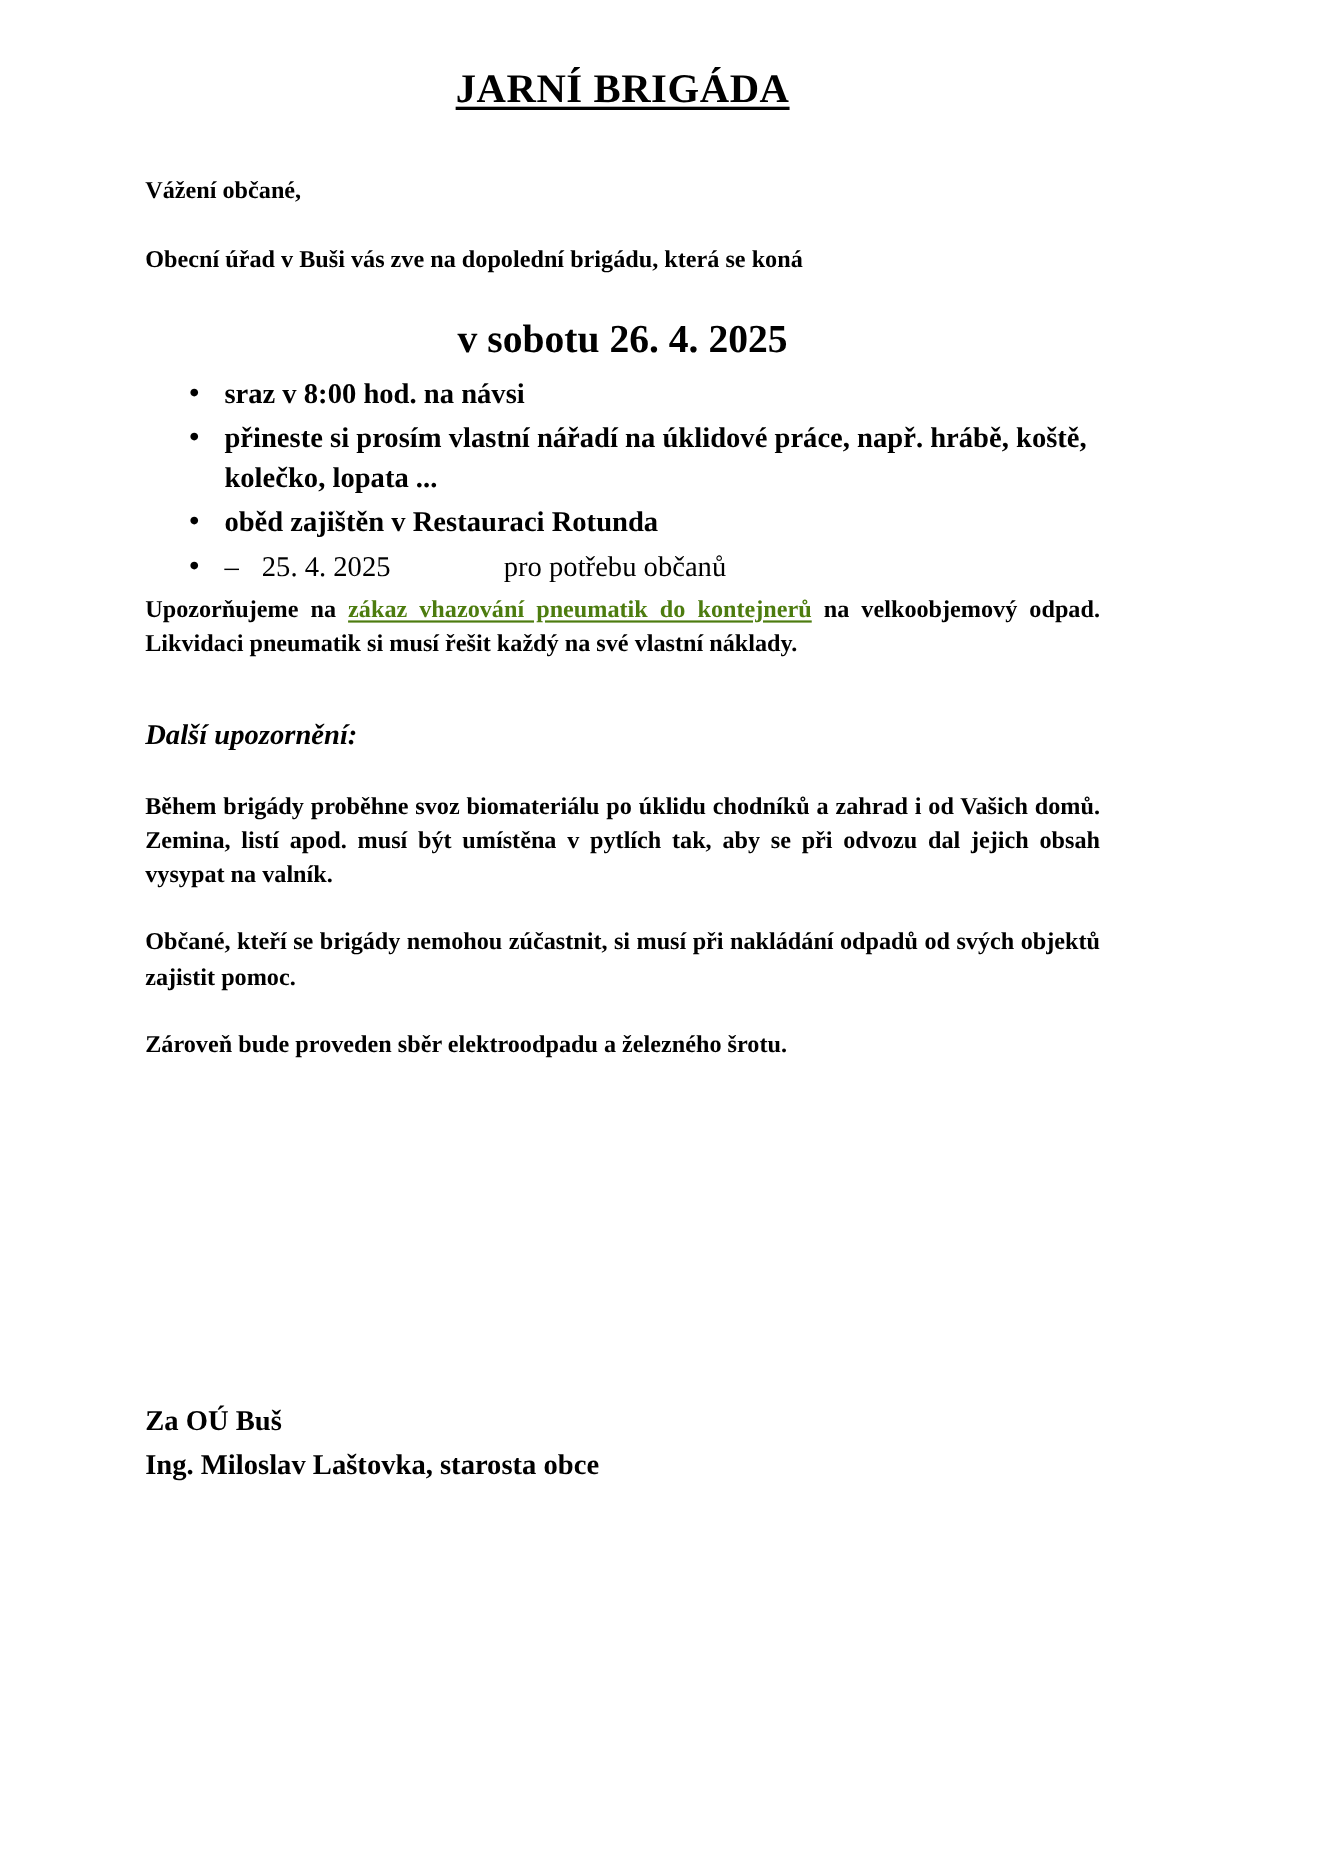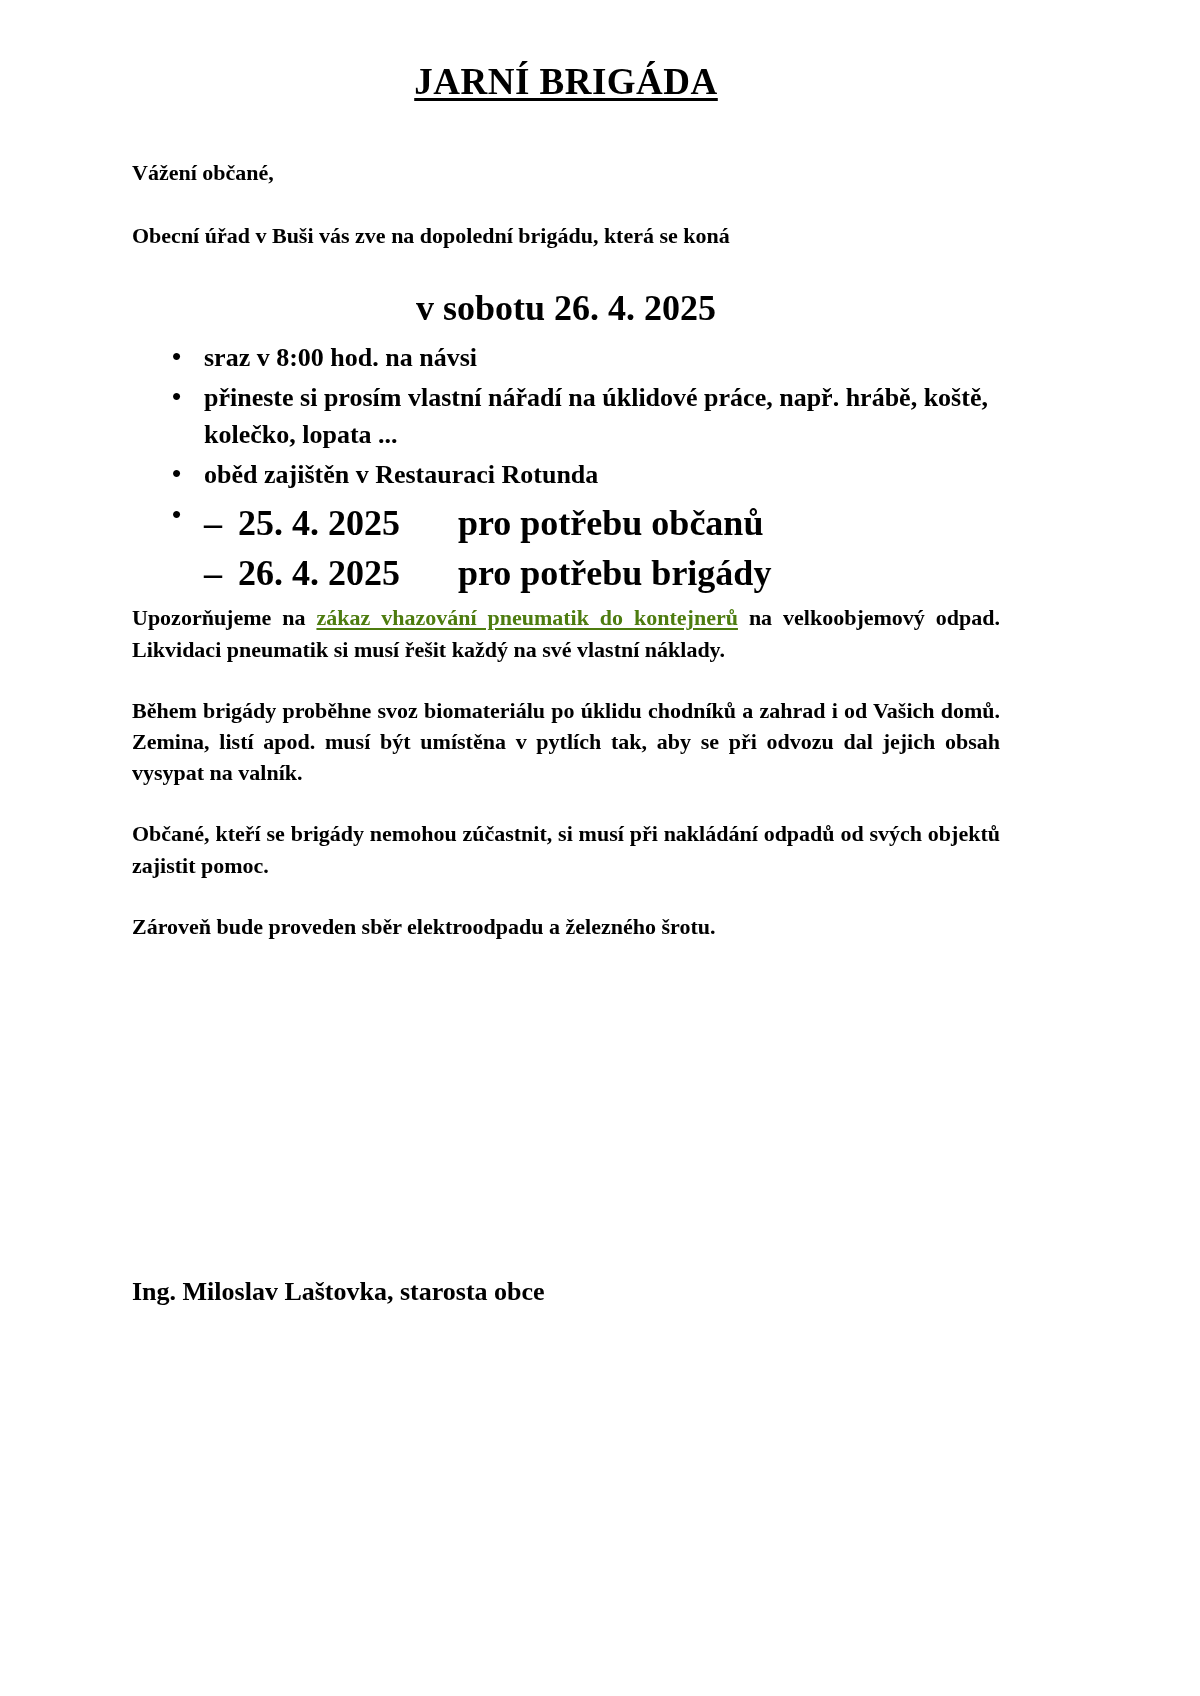--- a/index.html
+++ b/index.html
@@ -88,22 +88,22 @@
     top: -1px;
     font-size: 26px;
   }
   ul.subdash {
     list-style: none;
     margin: 0;
     padding: 0;
   }
   ul.subdash > li {
     position: relative;
-    font-size: 36px;
-    font-weight: bold;
+    font-size: 26px;
+    font-weight: normal;
     line-height: 1.40;
     padding-left: 34px;
   }
   ul.subdash > li::before {
     content: "\2013";
     position: absolute;
     left: 0;
     top: 0;
   }
   .dash-date {
@@ -157,30 +157,31 @@
 
     <div class="center-date">v sobotu 26. 4. 2025</div>
 
     <ul class="bullets">
       <li><span>sraz v 8:00 hod. na návsi</span></li>
       <li><span>přineste si prosím vlastní nářadí na úklidové práce, např. hrábě, koště, kolečko, lopata ...</span></li>
       <li><span>oběd zajištěn v Restauraci Rotunda</span></li>
       <li>
         <ul class="subdash">
           <li><span class="dash-date">25. 4. 2025</span><span>pro potřebu občanů</span></li>
-          <li><span class="dash-date">26. 4. 2025</span><span>pro potřebu brigády</span></li>
         </ul>
       </li>
     </ul>
 
     <p class="body warn-note"><span>Upozorňujeme na </span><span class="red-underline">zákaz vhazování pneumatik do kontejnerů</span><span> na velkoobjemový odpad. Likvidaci pneumatik si musí řešit každý na své vlastní náklady.</span></p>
 
+    <p class="further-label">Další upozornění:</p>
 
     <p class="body para">Během brigády proběhne svoz biomateriálu po úklidu chodníků a zahrad i od Vašich domů. Zemina, listí apod. musí být umístěna v pytlích tak, aby se při odvozu dal jejich obsah vysypat na valník.</p>
     <p class="body para">Občané, kteří se brigády nemohou zúčastnit, si musí při nakládání odpadů od svých objektů zajistit pomoc.</p>
     <p class="body para">Zároveň bude proveden sběr elektroodpadu a železného šrotu.</p>
 
   </div>
 
   <div class="signature">
+    <div>Za OÚ Buš</div>
     <div>Ing. Miloslav Laštovka, starosta obce</div>
   </div>
 </div>
 
 </body></html>

